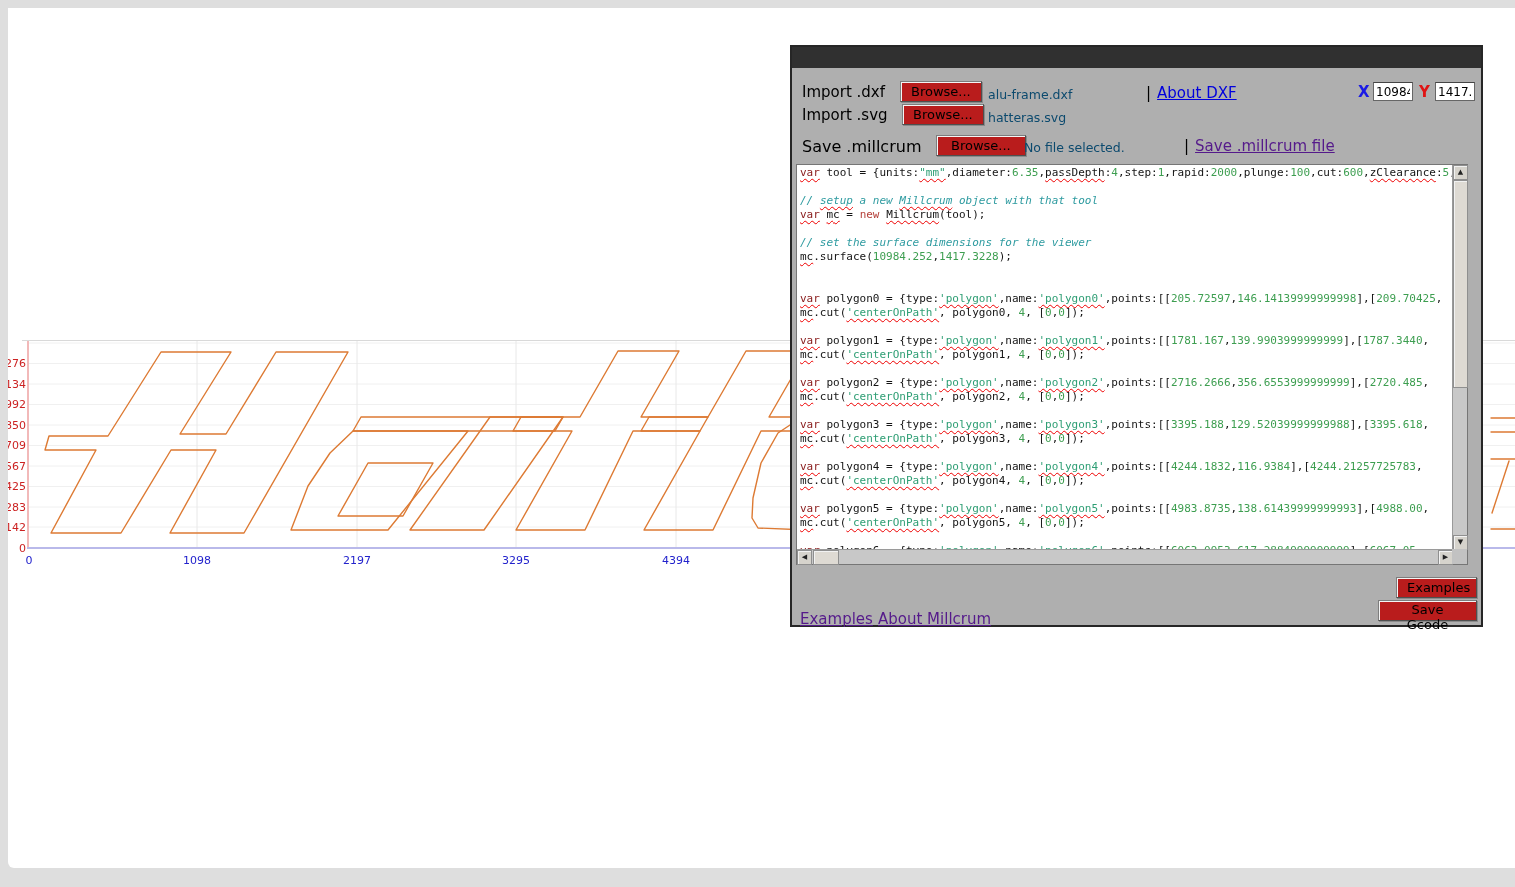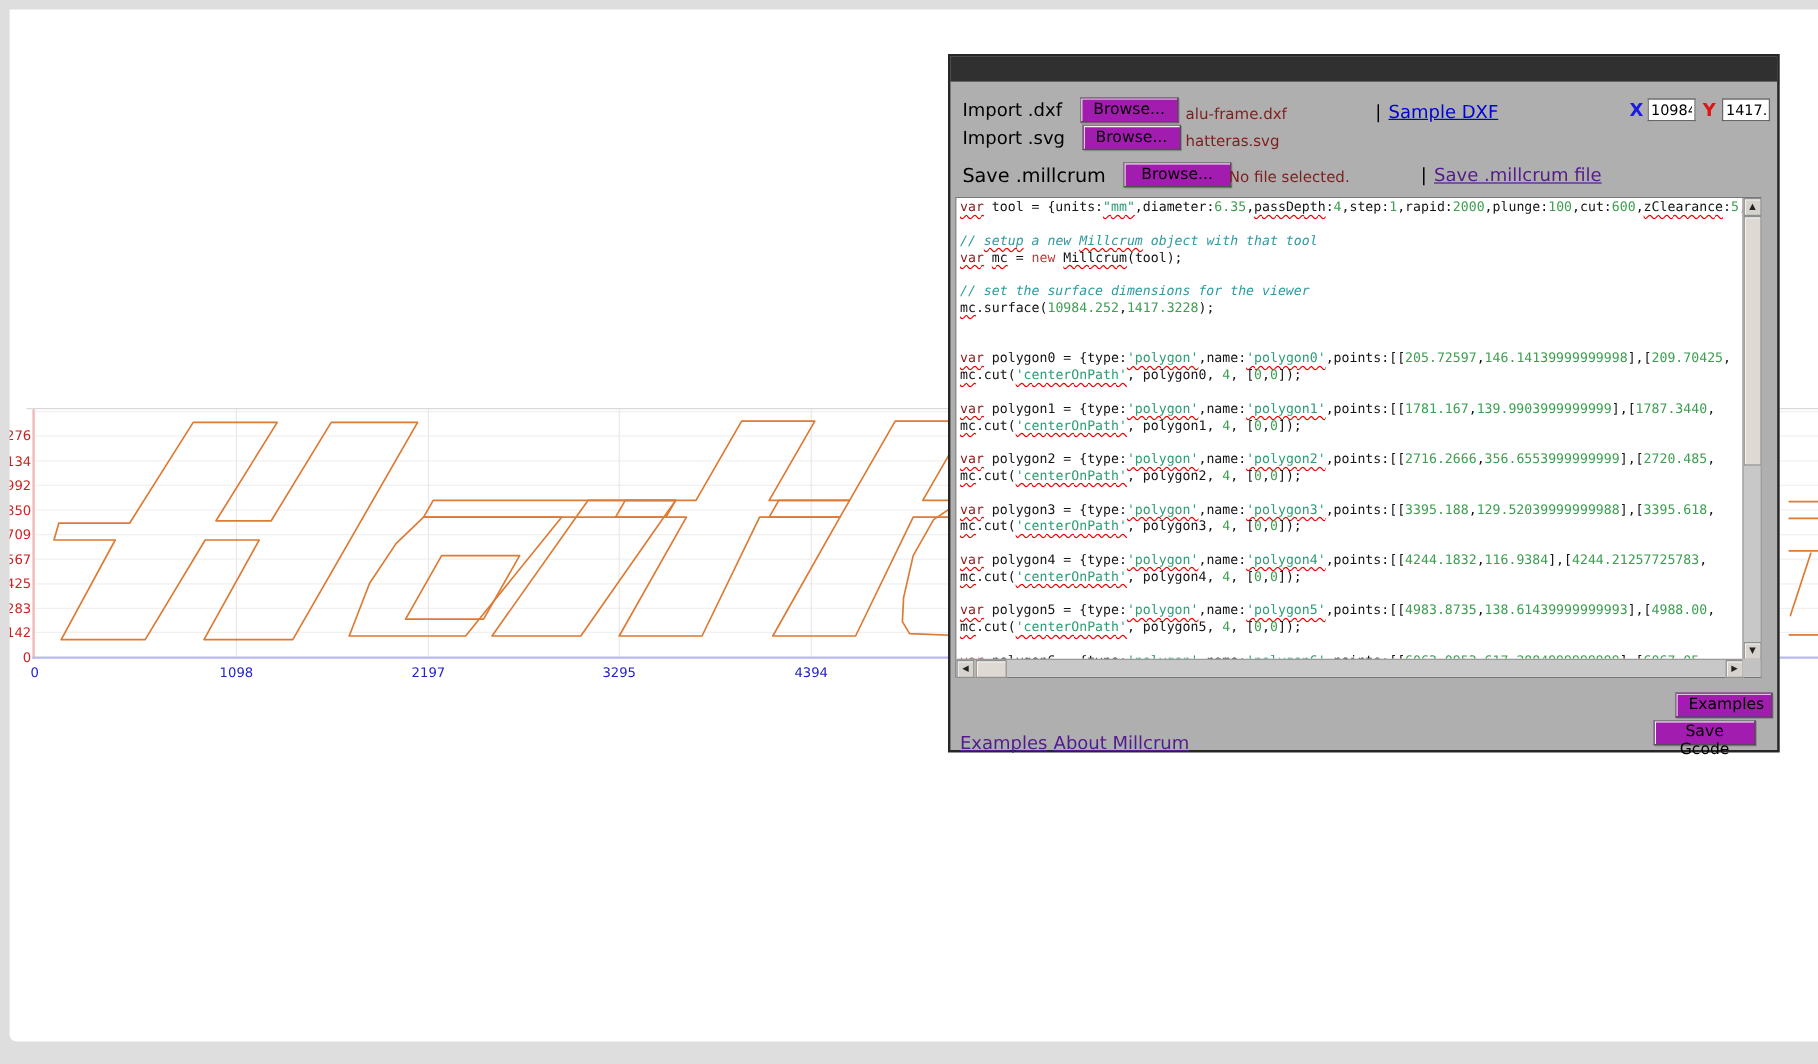--- a/index.html
+++ b/index.html
@@ -4,24 +4,24 @@
 <style>
   * { margin:0; padding:0; box-sizing:border-box; }
   html,body { width:1515px; height:887px; background:#dedede; font-family:"DejaVu Sans","Liberation Sans",sans-serif; overflow:hidden; }
   #content { position:absolute; left:8px; top:8px; width:1507px; height:860px; background:#ffffff; border-radius:0 0 0 6px; }
   #plot-svg { position:absolute; left:0; top:330px; width:1515px; height:240px; }
 
   
   #panel { position:absolute; left:790px; top:45px; width:693px; height:582px; background:#afafaf; border:2px solid #262626; z-index:10; }
   #panel-titlebar { position:absolute; left:0; top:0; width:100%; height:21px; background:#303030; }
   .plabel { position:absolute; font-size:15px; color:#000; white-space:nowrap; }
-  .pfile  { position:absolute; font-size:12.5px; color:#7f1d1d; white-space:nowrap; }
+  .pfile  { position:absolute; font-size:12.5px; color:#0c4a6e; white-space:nowrap; }
   .psep   { color:#000; text-decoration:none; margin-right:6px; }
   button.classic { position:absolute; font-family:"DejaVu Sans","Liberation Sans",sans-serif; font-size:13px; color:#000;
-    background:#a21caf; border:1px solid #7d7d7d; border-right-color:#4f4f4f; border-bottom-color:#4f4f4f;
+    background:#b91c1c; border:1px solid #7d7d7d; border-right-color:#4f4f4f; border-bottom-color:#4f4f4f;
     box-shadow:inset 1px 1px 0 #f4f4f4, 1px 1px 0 #8a8a8a; padding:1px 10px 2px; height:21px; cursor:pointer; }
   input.coord { position:absolute; width:40px; height:19px; font-family:"DejaVu Sans","Liberation Sans",sans-serif; font-size:12px;
     border:1px solid #666; border-top-color:#444; background:#fff; padding:0 2px; }
   .axis-x-label { position:absolute; font-size:15px; font-weight:bold; color:#1a1ae6; }
   .axis-y-label { position:absolute; font-size:15px; font-weight:bold; color:#e01414; }
   a.blue    { color:#0000dd; font-size:15px; text-decoration:underline; }
   a.visited { color:#551a8b; font-size:15px; text-decoration:underline;text-align:center; }
 
   
   #codebox { position:absolute; left:4px; top:117px; width:672px; height:401px; background:#fff; border:1px solid #767676; }
@@ -100,21 +100,21 @@
       <polyline points="1483,191 1515,191" fill="none" stroke="#dd7a33" stroke-width="1.4" stroke-linejoin="round" stroke-linecap="round"></polyline>
     </svg>
 </div>
 
 <div id="panel">
   <div id="panel-titlebar"></div>
 
   <span class="plabel" style="left:10px;top:36px;">Import .dxf</span>
   <button class="classic" style="left:108px;top:34px;">Browse...</button>
   <span class="pfile" style="left:196px;top:40px;">alu-frame.dxf</span>
-  <span class="plabel" style="left:354px;top:37px;"><span class="psep">|</span><a href="#" class="blue">Sample DXF</a></span>
+  <span class="plabel" style="left:354px;top:37px;"><span class="psep">|</span><a href="#" class="blue">About DXF</a></span>
   <span class="axis-x-label" style="left:566px;top:36px;">X</span>
   <input class="coord" style="left: 581px; top: 35px;" value="10984.252">
   <span class="axis-y-label" style="left:627px;top:36px;">Y</span>
   <input class="coord" style="left: 643px; top: 35px;" value="1417.3228">
 
   <span class="plabel" style="left:10px;top:59px;text-align:center;">Import .svg</span>
   <button class="classic" style="left:110px;top:57px;">Browse...</button>
   <span class="pfile" style="left:196px;top:63px;">hatteras.svg</span>
 
   <span class="plabel" style="left:10px;top:90px;font-size:16px;">Save .millcrum</span>
@@ -135,14 +135,14 @@
       <div class="sb-btn" style="right:0;top:0;">▶</div>
     </div>
     <div id="sb-corner"></div>
   </div>
 
   <span style="position:absolute;left:8px;top:545px;margin-top:17px;">
     <a href="#" class="visited">Examples</a>
     <a href="#" class="visited">About Millcrum</a>
   </span>
   <button class="classic" style="left:604px;top:530px;width:81px;">Examples</button>
-  <button class="classic" style="left:586px;top:553px;width:85px;">Save Gcode</button>
+  <button class="classic" style="left:586px;top:553px;width:99px;">Save Gcode</button>
 </div>
 
 </body></html>

